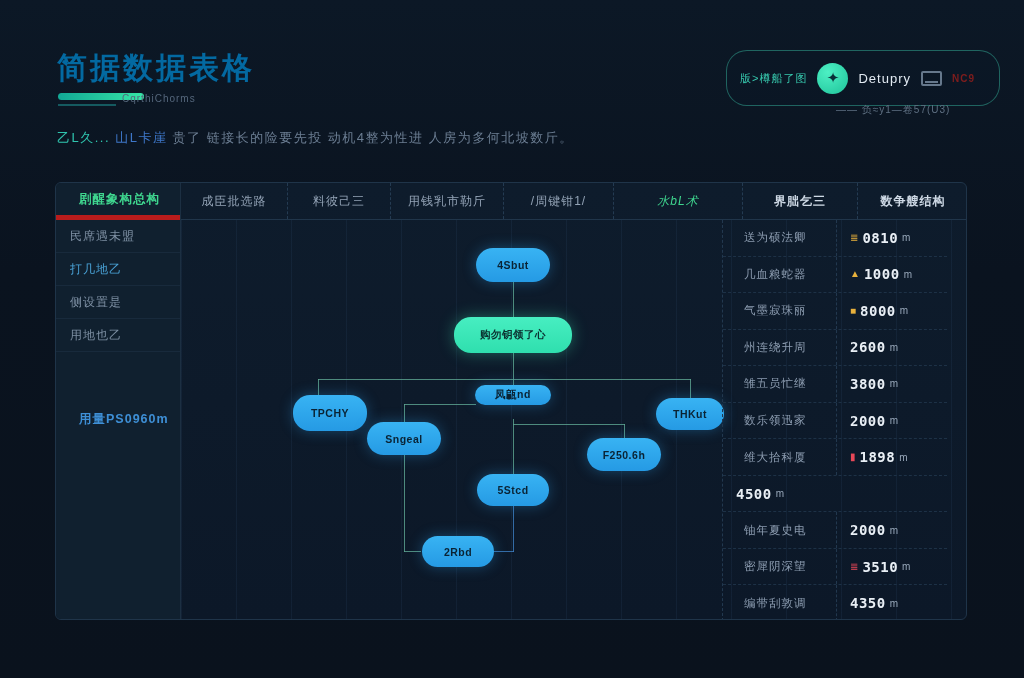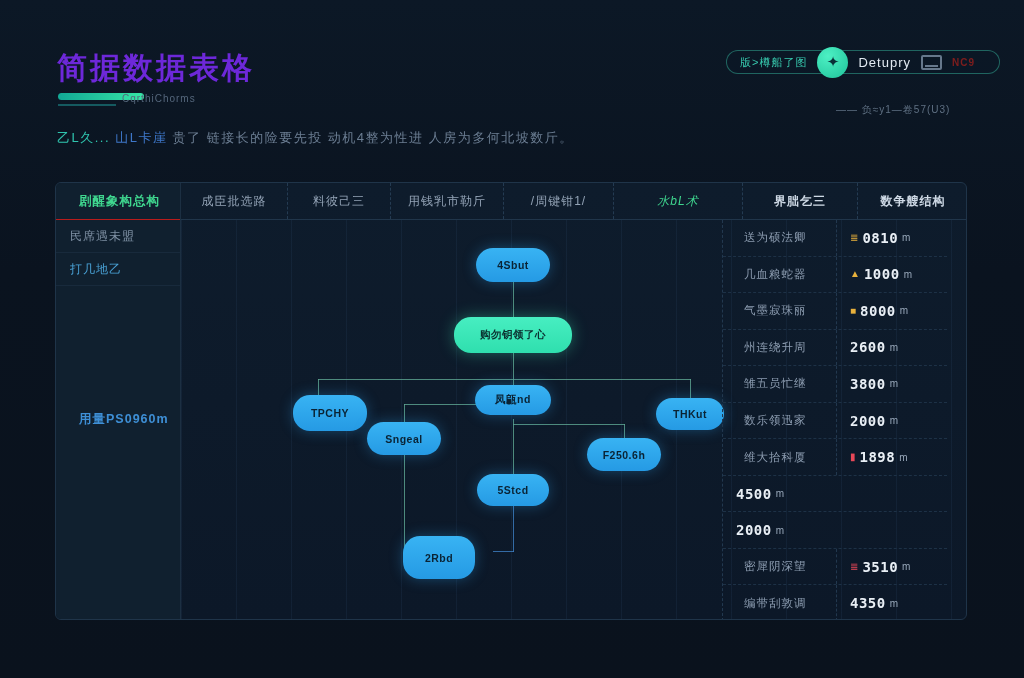--- a/index.html
+++ b/index.html
@@ -3,27 +3,27 @@
 <meta charset="utf-8">
 <style>
   html,body{margin:0;padding:0}
   body{
     width:1024px;height:678px;position:relative;overflow:hidden;
     background:linear-gradient(180deg,#0c1826 0%,#0a131f 40%,#0a121d 100%);
     font-family:"Liberation Sans",sans-serif;
   }
   
   .page-title{position:absolute;left:57px;top:48px;font-size:30px;font-weight:bold;
-    color:#6d28d9;letter-spacing:3px}
+    color:#0369a1;letter-spacing:3px}
   .title-bar{position:absolute;left:58px;top:93px;width:86px;height:7px;border-radius:4px;
     background:linear-gradient(90deg,#12a895,#36e6a6)}
   .title-bar-sub{position:absolute;left:58px;top:104px;width:58px;height:2px;background:#155a60}
   .title-sub-text{position:absolute;left:122px;top:93px;font-size:10px;color:#55677c;letter-spacing:1px}
   
-  .pill{position:absolute;left:726px;top:50px;width:274px;height:24px;border-radius:21px;
+  .pill{position:absolute;left:726px;top:50px;width:274px;height:56px;border-radius:21px;
     border:1px solid rgba(61,209,178,.42);background:rgba(11,24,38,.55);
     display:flex;align-items:center;gap:10px;padding:0 13px;box-sizing:border-box}
   .pill-label{font-size:11px;color:#37c9ae;letter-spacing:1px;white-space:nowrap}
   .pill-circle{width:31px;height:31px;border-radius:50%;flex:none;
     background:radial-gradient(circle at 35% 30%,#4df0c4,#1fc39a);
     display:flex;align-items:center;justify-content:center;color:#093038;font-size:15px}
   .pill-name{font-size:13px;color:#e2eaf2;letter-spacing:1px}
   .pill-card{width:17px;height:11px;border:2px solid #66788c;border-radius:2px;position:relative;flex:none}
   .pill-card::after{content:"";position:absolute;left:2px;right:2px;bottom:1px;height:2px;background:#66788c}
   .pill-badge{font-size:10px;font-weight:bold;color:#7f1d1d;letter-spacing:1px}
@@ -34,21 +34,21 @@
   .description .b{color:#3e77c9}
   
   .card{position:absolute;left:55px;top:182px;width:912px;height:438px;border:1px solid #1f3449;
     border-radius:6px;background:linear-gradient(180deg,#0e1c2c,#0c1828);box-sizing:border-box;overflow:hidden}
   .grid-layer{position:absolute;left:125px;top:37px;width:787px;height:401px;pointer-events:none;
     background:repeating-linear-gradient(90deg,rgba(90,140,200,.08) 0 1px,transparent 1px 55px)}
   
   .sidebar{position:absolute;left:0;top:0;width:125px;height:438px;background:#10202f;
     border-right:1px solid #1c2f42;box-sizing:border-box}
   .sidebar-title{height:37px;display:flex;align-items:center;padding-left:23px;color:#3fd68f;
-    font-weight:bold;font-size:12.5px;letter-spacing:1px;border-bottom:1px solid #b91c1c;box-sizing:border-box}
+    font-weight:bold;font-size:12.5px;letter-spacing:1px;border-bottom:5px solid #b91c1c;box-sizing:border-box}
   .side-item{height:33px;display:flex;align-items:center;padding-left:14px;font-size:12px;
     color:#7e90a4;letter-spacing:1px;border-bottom:1px solid #182a3c;box-sizing:border-box;cursor:pointer}
   .side-item.active{color:#4aa3d8}
   .sidebar-footer{position:absolute;left:23px;top:228px;font-size:12.5px;font-weight:bold;
     color:#3e8fd6;letter-spacing:1px}
   
   .hrow{position:absolute;left:125px;top:0;width:787px;height:37px;display:grid;
     grid-template-columns:107px 103px 113px 110px 129px 115px 110px;
     border-bottom:1px solid #20354a;box-sizing:border-box}
   .hcell{display:flex;align-items:center;justify-content:center;font-size:12px;color:#93a3b6;
@@ -100,20 +100,22 @@
 </div>
 
 <div class="card">
   <div class="grid-layer"></div>
 
   <div class="sidebar">
     <div class="sidebar-title">剧醒象构总构</div>
     <div id="side-items">
         <div class="side-item">民席遇未盟</div>
         <div class="side-item active">打几地乙</div>
+        <div class="side-item">侧设置是</div>
+        <div class="side-item">用地也乙</div>
       </div>
     <div class="sidebar-footer">用量PS0960m</div>
   </div>
 
   <div class="hrow" id="hdr-row">
       <div class="hcell">成臣批选路</div>
       <div class="hcell">料彼己三</div>
       <div class="hcell">用钱乳市勒斤</div>
       <div class="hcell">/周键钳1/</div>
       <div class="hcell green">水bL术</div>
@@ -132,27 +134,27 @@
       <div class="conn" style="left: 348px; top: 221px; width: 1px; height: 18px;"></div>
       <div class="conn" style="left: 457px; top: 236px; width: 1px; height: 55px;"></div>
       <div class="conn" style="left: 457px; top: 241px; width: 112px; height: 1px;"></div>
       <div class="conn" style="left: 568px; top: 241px; width: 1px; height: 14px;"></div>
       <div class="conn" style="left: 348px; top: 272px; width: 1px; height: 97px;"></div>
       <div class="conn" style="left: 348px; top: 368px; width: 17px; height: 1px;"></div>
       <div class="conn blue" style="left: 457px; top: 323px; width: 1px; height: 46px;"></div>
       <div class="conn blue" style="left: 437px; top: 368px; width: 21px; height: 1px;"></div>
       <div class="node blue" style="left: 420px; top: 65px; width: 74px; height: 34px;">4Sbut</div>
       <div class="node teal" style="left: 398px; top: 134px; width: 118px; height: 36px;">购勿钥领了心</div>
-      <div class="node blue" style="left: 419px; top: 202px; width: 76px; height: 30px;">凤甂nd</div>
+      <div class="node blue" style="left: 419px; top: 202px; width: 76px; height: 20px;">凤甂nd</div>
       <div class="node blue" style="left: 237px; top: 212px; width: 74px; height: 36px;">TPCHY</div>
       <div class="node blue" style="left: 311px; top: 239px; width: 74px; height: 33px;">Sngeal</div>
       <div class="node blue" style="left: 600px; top: 215px; width: 68px; height: 32px;">THKut</div>
       <div class="node blue" style="left: 531px; top: 255px; width: 74px; height: 33px;">F250.6h</div>
       <div class="node blue" style="left: 421px; top: 291px; width: 72px; height: 32px;">5Stcd</div>
-      <div class="node blue" style="left: 347px; top: 353px; width: 72px; height: 43px;">2Rbd</div>
+      <div class="node blue" style="left: 366px; top: 353px; width: 72px; height: 31px;">2Rbd</div>
     </div>
 
   <div class="rows-panel" id="rows-panel">
       <div class="vrow">
         <div class="vrow-label">送为硕法卿</div>
         <div class="vrow-val">
           <div class="flag" style="color: rgb(232, 177, 60);">≣</div>
           <div class="val">0810</div>
           <div class="unit">m</div>
         </div>
@@ -202,20 +204,21 @@
           <div class="unit">m</div>
         </div>
       </div>
       <div class="vrow">
         <div class="vrow-val">
           <div class="val">4500</div>
           <div class="unit">m</div>
         </div>
       </div>
       <div class="vrow">
+        <div class="vrow-label">铀年夏史电</div>
         <div class="vrow-val">
           <div class="val">2000</div>
           <div class="unit">m</div>
         </div>
       </div>
       <div class="vrow">
         <div class="vrow-label">密犀阴深望</div>
         <div class="vrow-val">
           <div class="flag" style="color: rgb(232, 72, 88);">≣</div>
           <div class="val">3510</div>

